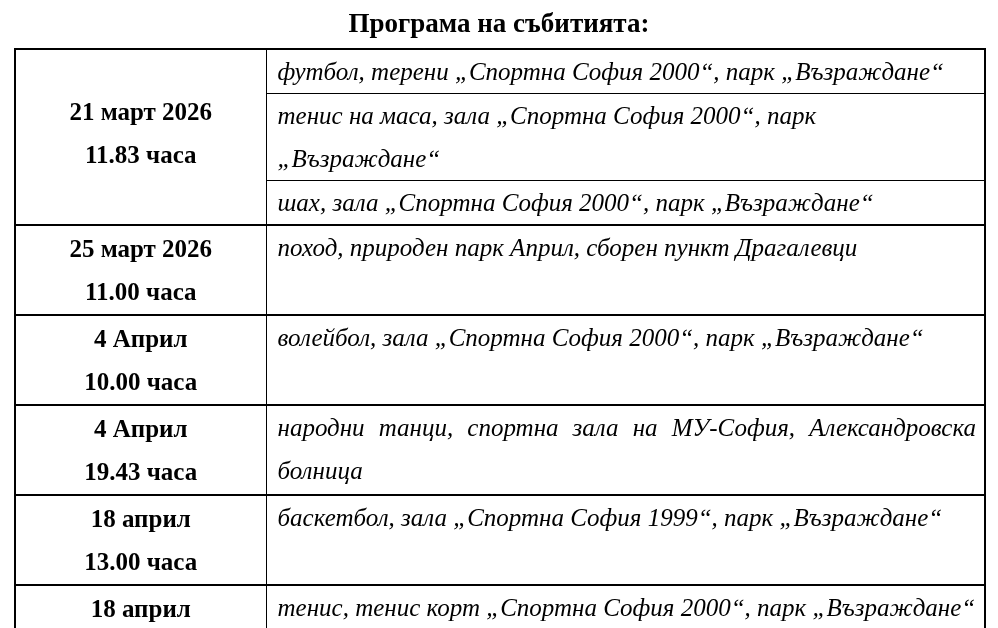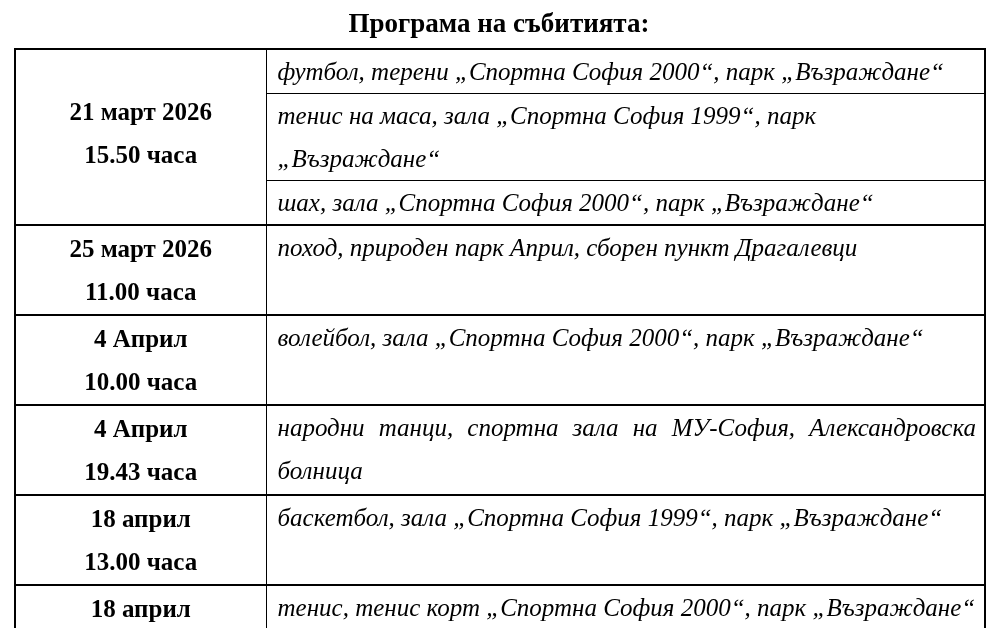--- a/index.html
+++ b/index.html
@@ -59,26 +59,26 @@
 
 <table class="program">
   <colgroup>
     <col class="c-date">
     <col class="c-event">
   </colgroup>
   <tbody id="events-tbody">
       <tr style="height: 44px;">
         <td class="date-cell pad-top" rowspan="3">
           <span class="date-line">21 март 2026</span>
-          <span class="date-line">15.50 часа</span>
+          <span class="date-line">11.83 часа</span>
         </td>
         <td class="event-cell">футбол, терени „Спортна София 2000“, парк „Възраждане“</td>
       </tr>
       <tr style="height: 45px;">
-        <td class="event-cell">тенис на маса, зала „Спортна София 1999“, парк „Възраждане“</td>
+        <td class="event-cell">тенис на маса, зала „Спортна София 2000“, парк „Възраждане“</td>
       </tr>
       <tr style="height: 44px; margin-top: 29px;">
         <td class="event-cell">шах, зала „Спортна София 2000“, парк „Възраждане“</td>
       </tr>
       <tr class="group-top" style="height: 86px;">
         <td class="date-cell" rowspan="1">
           <span class="date-line">25 март 2026</span>
           <span class="date-line">11.00 часа</span>
         </td>
         <td class="event-cell">поход, природен парк Април, сборен пункт Драгалевци</td>

